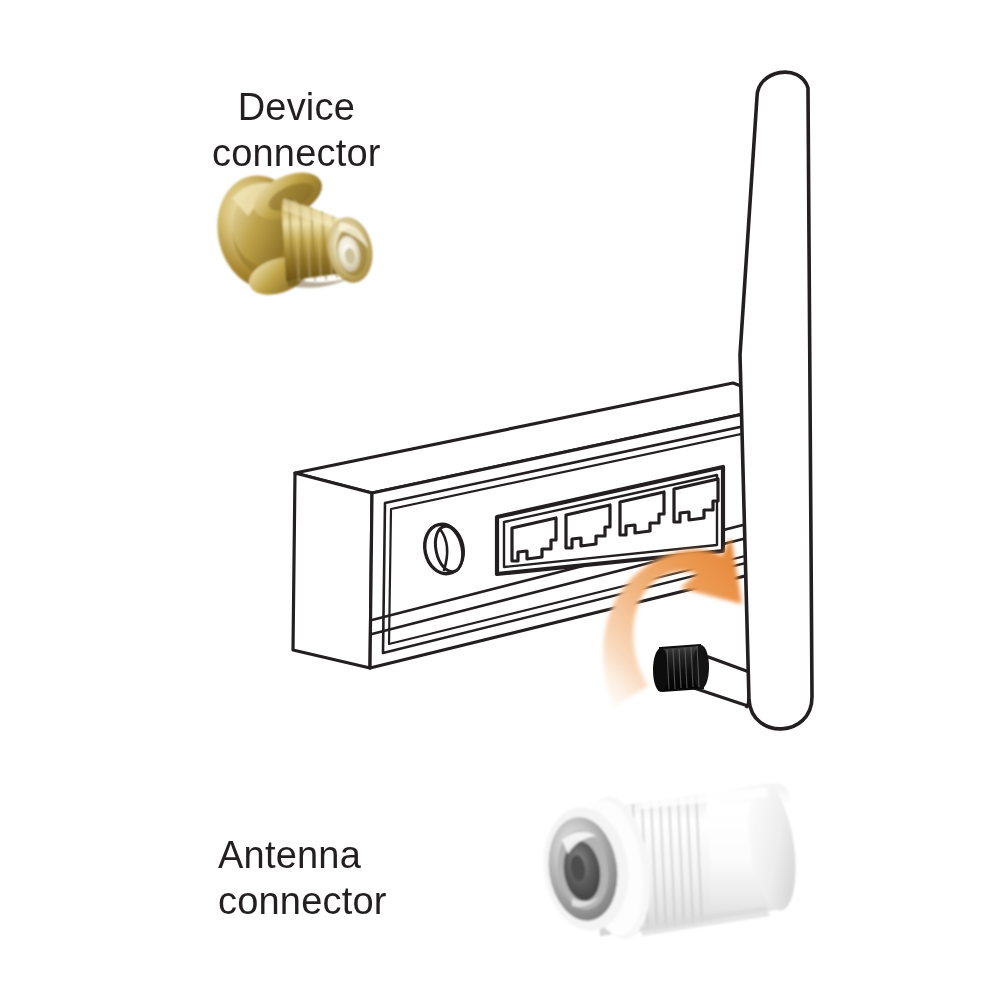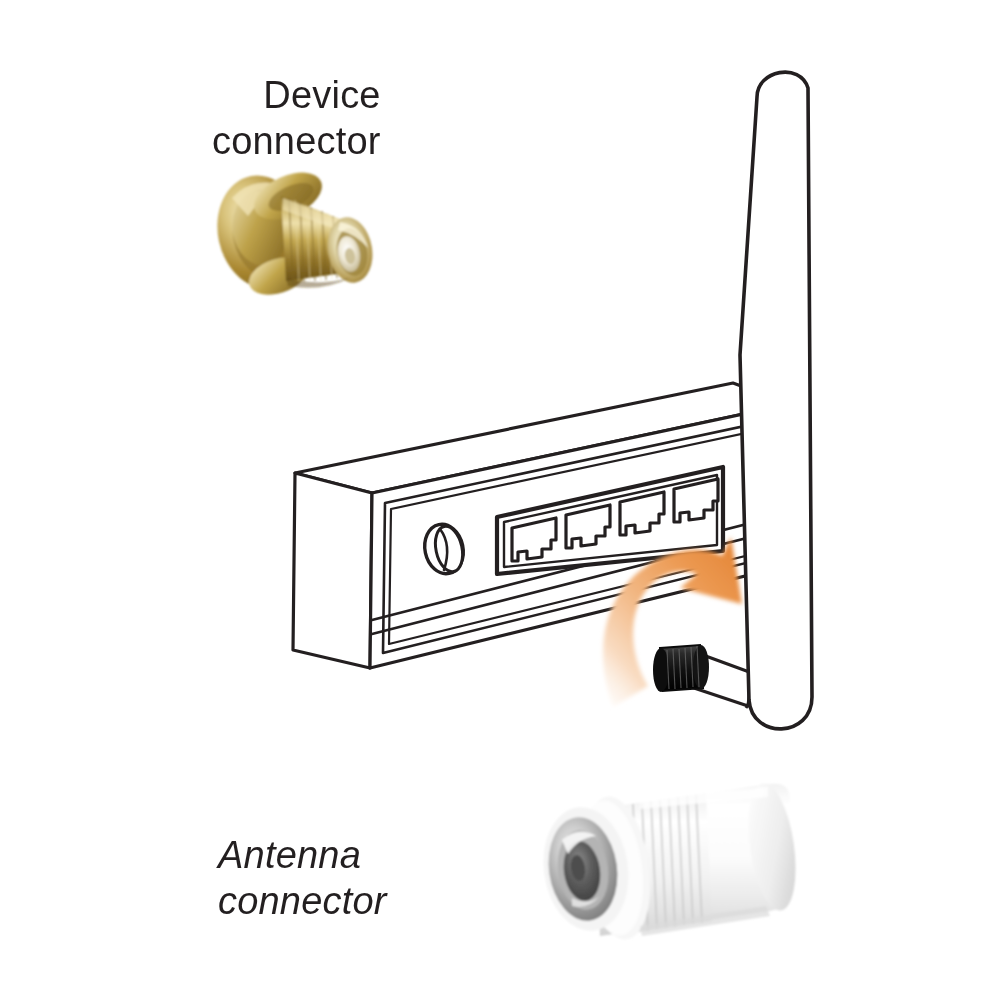--- a/index.html
+++ b/index.html
@@ -22,28 +22,27 @@
     position: absolute;
     color: #231f20;
     font-size: 38px;
     line-height: 46px;
     letter-spacing: 0.2px;
     white-space: pre;
     font-weight: 400;
   }
   #device-connector-label {
     left: 212px;
-    top: 72px;
-    text-align: right;
+    top: 84px;
+    text-align: center;
   }
   #antenna-connector-label {
     left: 218px;
     top: 832px;
     text-align: left;
-    font-style: italic;
   }
 
   
   .svg-layer {
     position: absolute;
     left: 0;
     top: 0;
     width: 1000px;
     height: 1000px;
     pointer-events: none;

